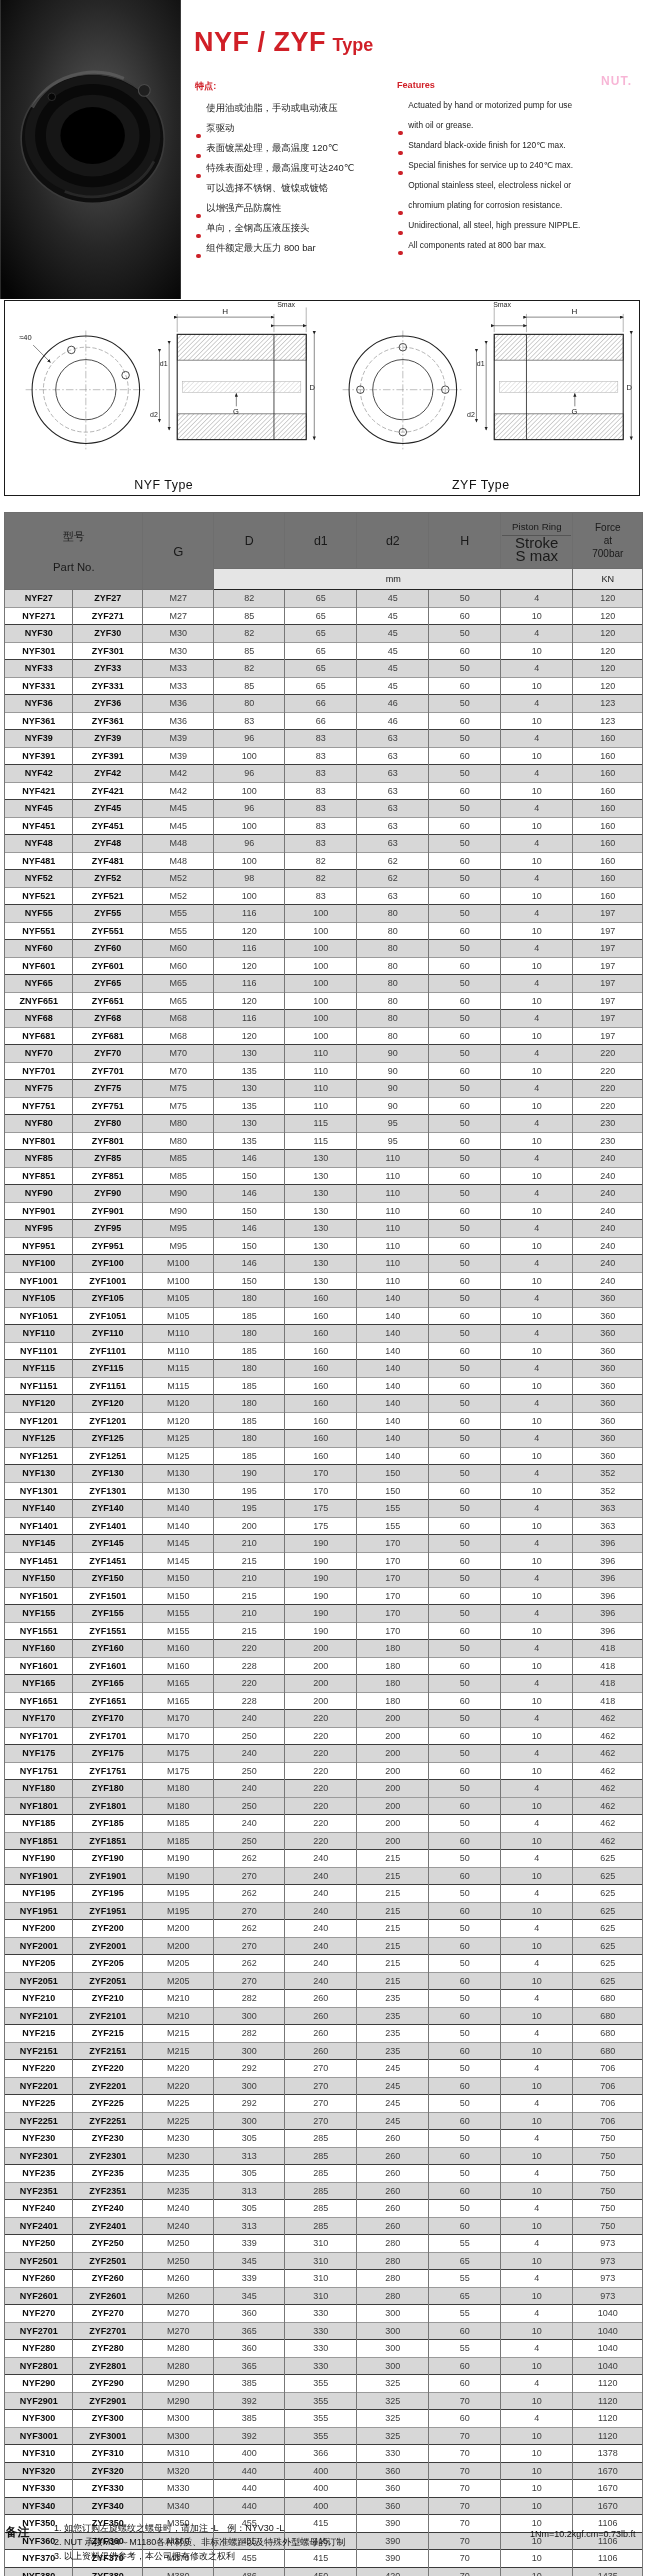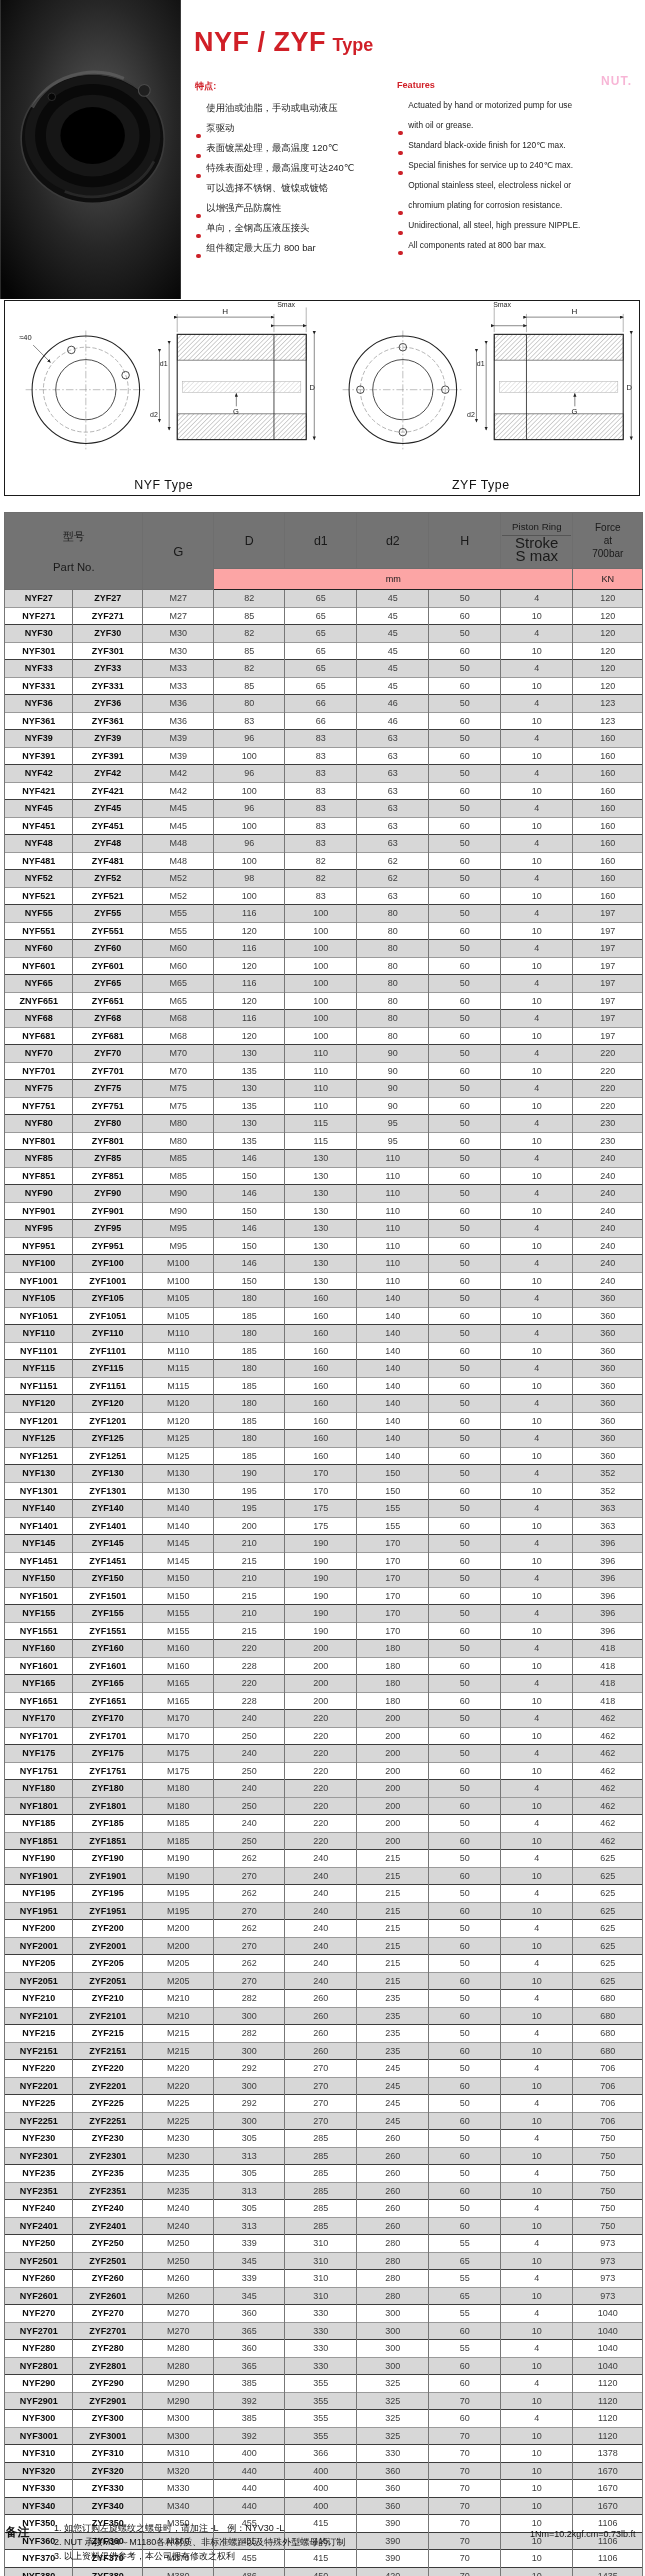--- a/index.html
+++ b/index.html
@@ -41,21 +41,21 @@
   .dlabel{position:absolute;bottom:3.2px;left:0;width:100%;text-align:center;
           font-size:12.4px;color:#111;letter-spacing:0.5px;margin-top:34px;}
 
   
   .spec{position:absolute;left:4.3px;top:512px;width:637px;border-collapse:collapse;
         table-layout:fixed;border:1.1px solid #222;}
   .spec th,.spec td{border:0.5px solid #6e6e6e;text-align:center;vertical-align:middle;
         padding:0;overflow:hidden;}
   .spec thead th{background:#737373;color:#1a1a1a;font-weight:normal;}
   .h-main{height:56px;}
-  .h-unit td{background:#fca5a5;height:20px;font-size:9.1px;color:#1a1a1a;border-bottom:1.1px solid #222;}
+  .h-unit td{background:#e5e5e5;height:20px;font-size:9.1px;color:#1a1a1a;border-bottom:1.1px solid #222;}
   .th-part .zh{font-size:10.8px;display:block;margin-bottom:17px;}
   .th-part .en{font-size:11.3px;display:block;}
   .th-g{font-size:13px;}
   .th-dim{font-size:12.4px;}
   .th-pr{padding:0;}
   .pr-top{font-size:9.7px;border-bottom:0.5px solid #555;padding:2.2px 0 3.2px;margin:0 1.1px;}
   .pr-l{font-size:15px;line-height:13px;}
   .th-force{font-size:10px;line-height:13px;}
   .t-data td{height:16.5px;font-size:9px;color:#3d3d3d;border-left:0.5px solid #777;
              border-right:0.5px solid #777;border-top:0.5px solid #9a9a9a;border-bottom:none;background:#fff;}

